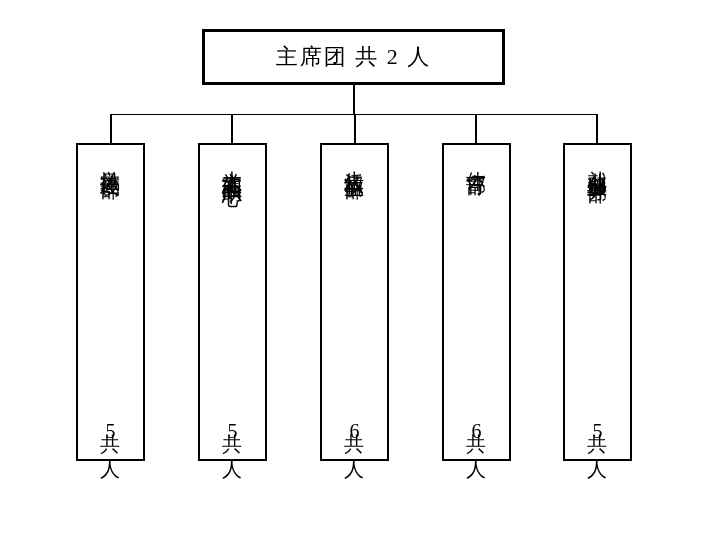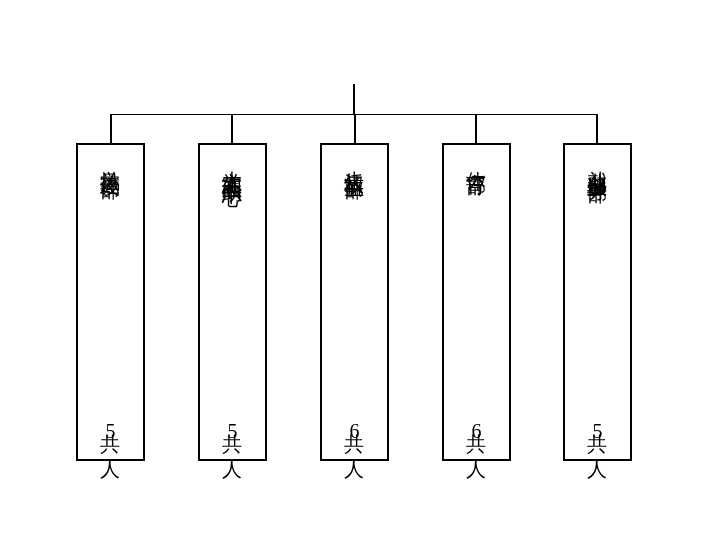--- a/index.html
+++ b/index.html
@@ -76,20 +76,23 @@
     font-size: 20px;
     letter-spacing: 2px;
     line-height: 1;
   }
 </style>
 </head>
 <body>
 
 <div class="canvas">
 
+  <div class="root-box">
+    <span class="root-label">主席团 共 2 人</span>
+  </div>
 
   <div class="line stem"></div>
   <div class="line hline"></div>
   <div class="line drop drop-1"></div>
   <div class="line drop drop-2"></div>
   <div class="line drop drop-3"></div>
   <div class="line drop drop-4"></div>
   <div class="line drop drop-5"></div>
 
   <div class="dept-box dept-1">

